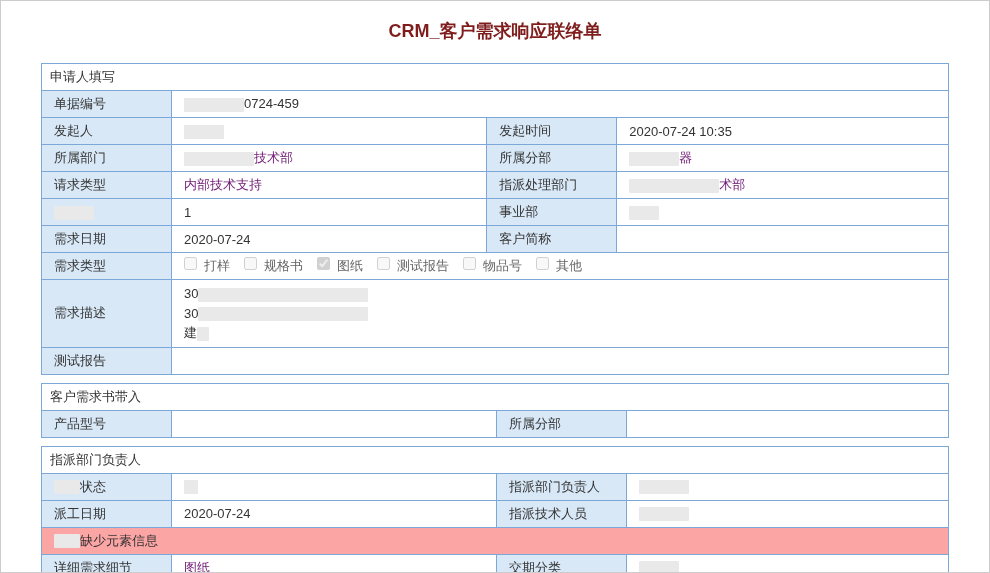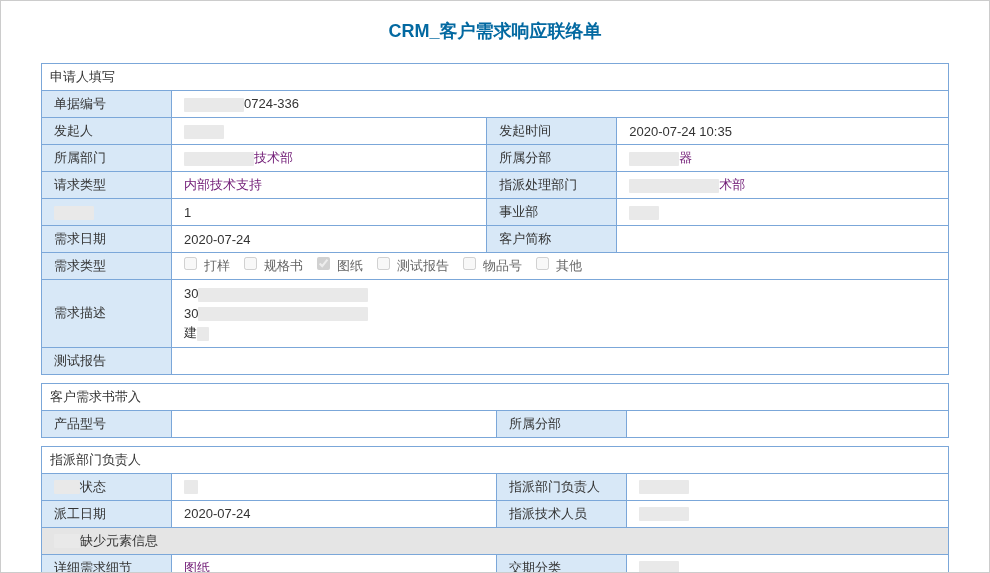--- a/index.html
+++ b/index.html
@@ -17,21 +17,21 @@
     border: 1px solid #ccc;
     overflow: hidden;
     position: relative;
     background: #fff;
   }
   .title {
     text-align: center;
     font-weight: bold;
     font-size: 18px;
     padding: 18px 0 20px 0;
-    color: #0369a1;
+    color: #7f1d1d;
   }
   .sections {
     padding: 0 40px;
   }
   table {
     width: 100%;
     border-collapse: collapse;
     margin-bottom: 8px;
     border-radius: 8px;
   }
@@ -93,21 +93,21 @@
   <div class="sections">
 
     <table>
       <tbody>
           <tr>
             <td class="section-header" colspan="4">申请人填写</td>
           </tr>
       <tr>
         <td class="label">单据编号</td>
         <td class="value" colspan="3">
-          <span class="redact" style="width:60px"></span><span>0724-336</span>
+          <span class="redact" style="width:60px"></span><span>0724-459</span>
         </td>
       </tr>
       <tr>
         <td class="label">发起人</td>
         <td class="value"><span class="redact" style="width:40px"></span></td>
         <td class="label">发起时间</td>
         <td class="value">2020-07-24 10:35</td>
       </tr>
       <tr>
         <td class="label">所属部门</td>
@@ -195,21 +195,21 @@
         <td class="label">指派部门负责人</td>
         <td class="value"><span class="redact" style="width:50px"></span></td>
       </tr>
       <tr>
         <td class="label">派工日期</td>
         <td class="value">2020-07-24</td>
         <td class="label">指派技术人员</td>
         <td class="value"><span class="redact" style="width:50px"></span></td>
       </tr>
       <tr>
-        <td class="label" colspan="4" style="background:#e5e5e5"><span class="redact" style="width:26px"></span><span>缺少元素信息</span></td>
+        <td class="label" colspan="4" style="background:#fca5a5"><span class="redact" style="width:26px"></span><span>缺少元素信息</span></td>
       </tr>
       <tr>
         <td class="label">详细需求细节</td>
         <td class="value"><span class="link">图纸</span></td>
         <td class="label">交期分类</td>
         <td class="value"><span class="redact" style="width:40px"></span></td>
       </tr>
     </tbody>
       </table>
 

